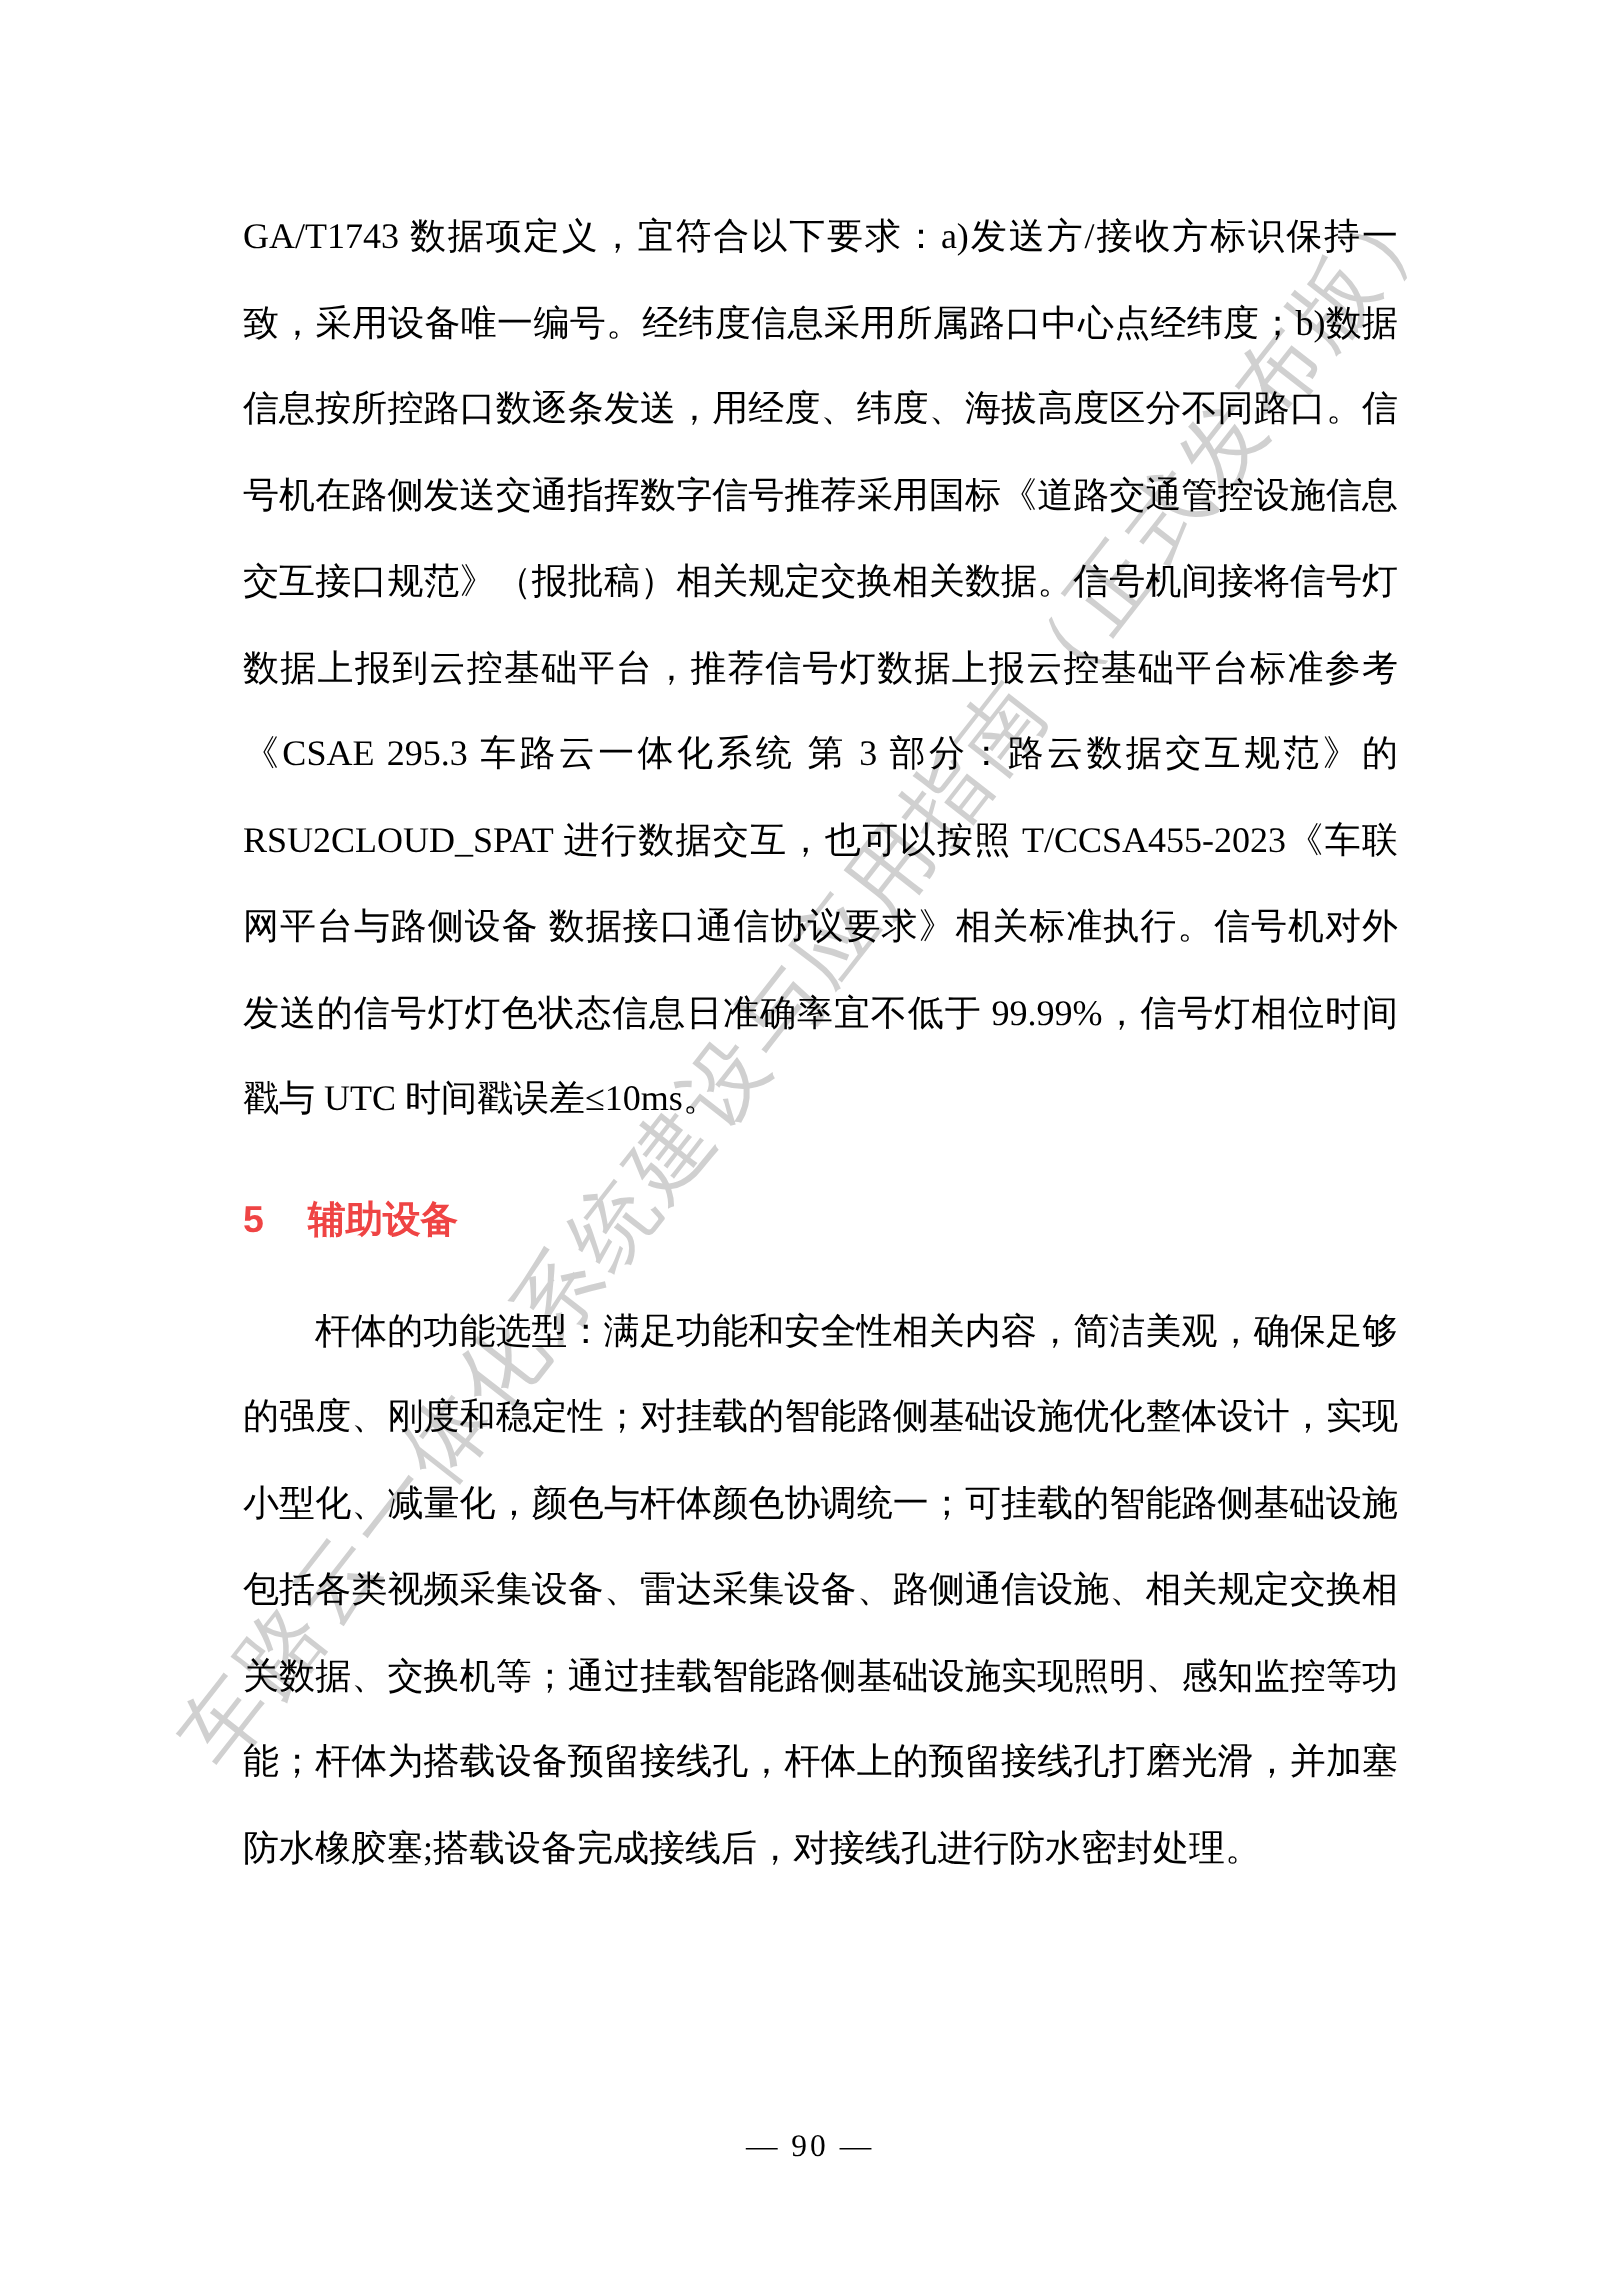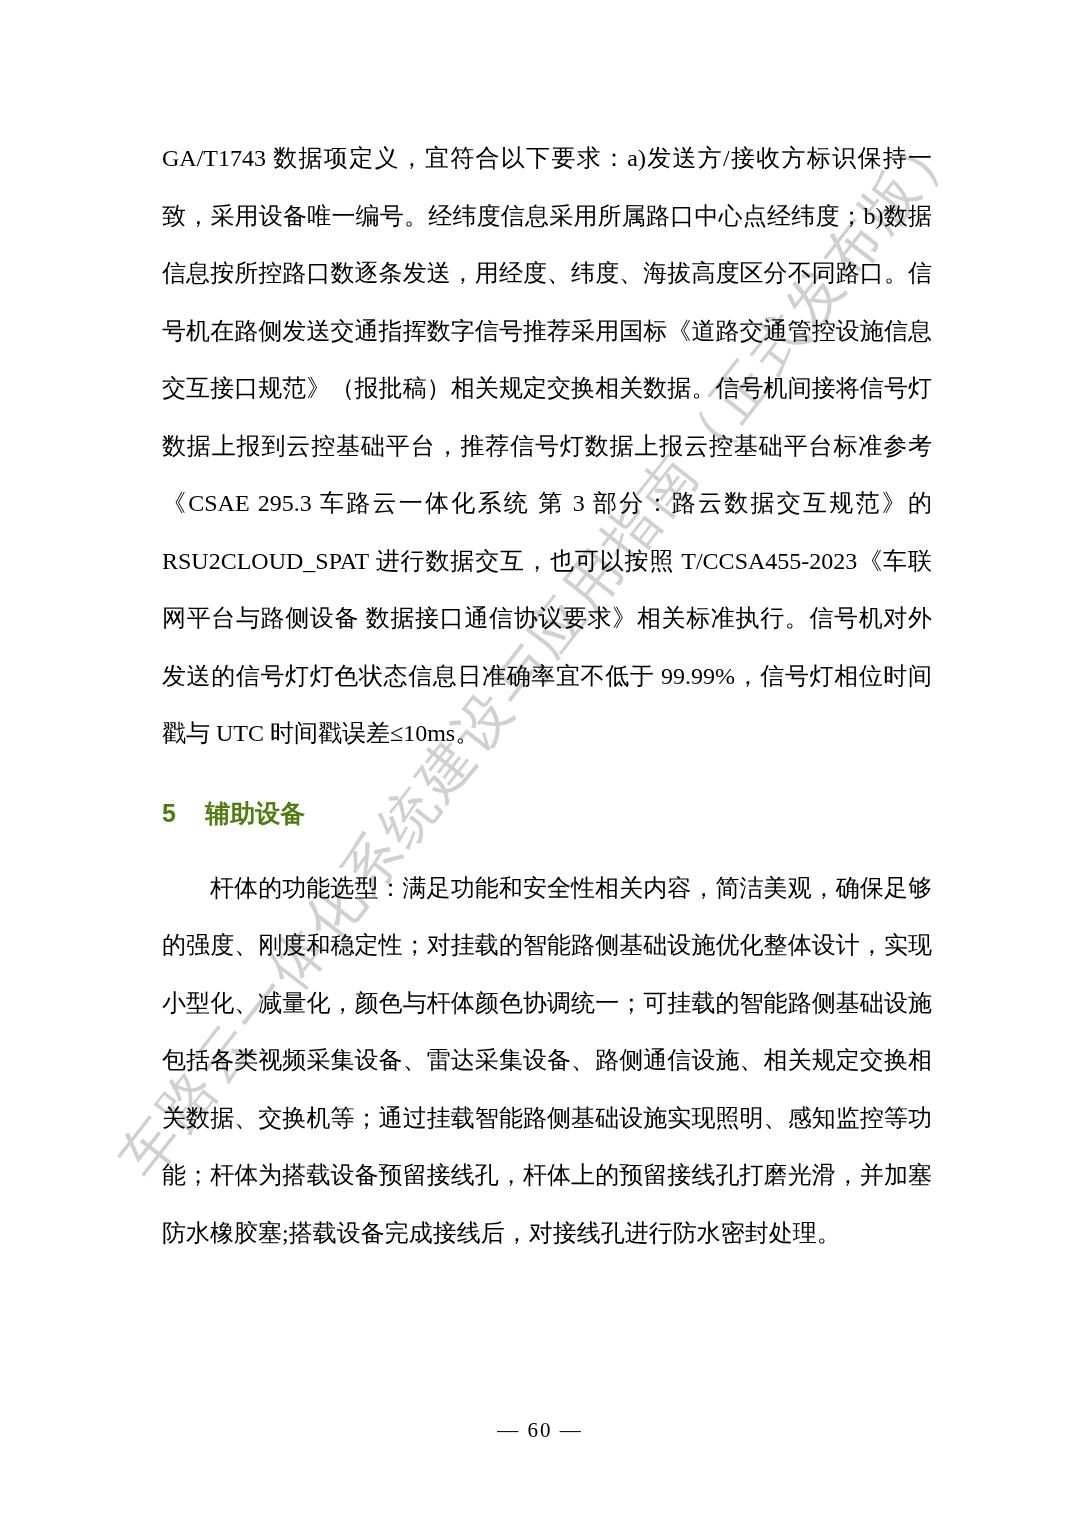--- a/index.html
+++ b/index.html
@@ -46,21 +46,21 @@
   .para.indent {
     text-indent: 2em;
   }
   .heading {
     font-size: 25px;
     font-weight: bold;
     line-height: 57px;
     margin-top: 22px;
     margin-bottom: 18px;
     font-family: "Liberation Sans", "DejaVu Sans", sans-serif;
-    color: #4d7c0f;
+    color: #ef4444;
   }
   .heading .num { margin-right: 0.9em; }
   .footer {
     position: absolute;
     bottom: 84px;
     left: 0;
     width: 100%;
     text-align: center;
     font-size: 21px;
     z-index: 2;
@@ -80,15 +80,15 @@
 
     <h2 class="heading">
       <span class="num">5</span>
       <span class="title">辅助设备</span>
     </h2>
 
     <p class="para indent">杆体的功能选型：满足功能和安全性相关内容，简洁美观，确保足够的强度、刚度和稳定性；对挂载的智能路侧基础设施优化整体设计，实现小型化、减量化，颜色与杆体颜色协调统一；可挂载的智能路侧基础设施包括各类视频采集设备、雷达采集设备、路侧通信设施、相关规定交换相关数据、交换机等；通过挂载智能路侧基础设施实现照明、感知监控等功能；杆体为搭载设备预留接线孔，杆体上的预留接线孔打磨光滑，并加塞防水橡胶塞;搭载设备完成接线后，对接线孔进行防水密封处理。</p>
 
   </div>
 
-  <div class="footer">— 60 —</div>
+  <div class="footer">— 90 —</div>
 
 </div>
 
 </body></html>

